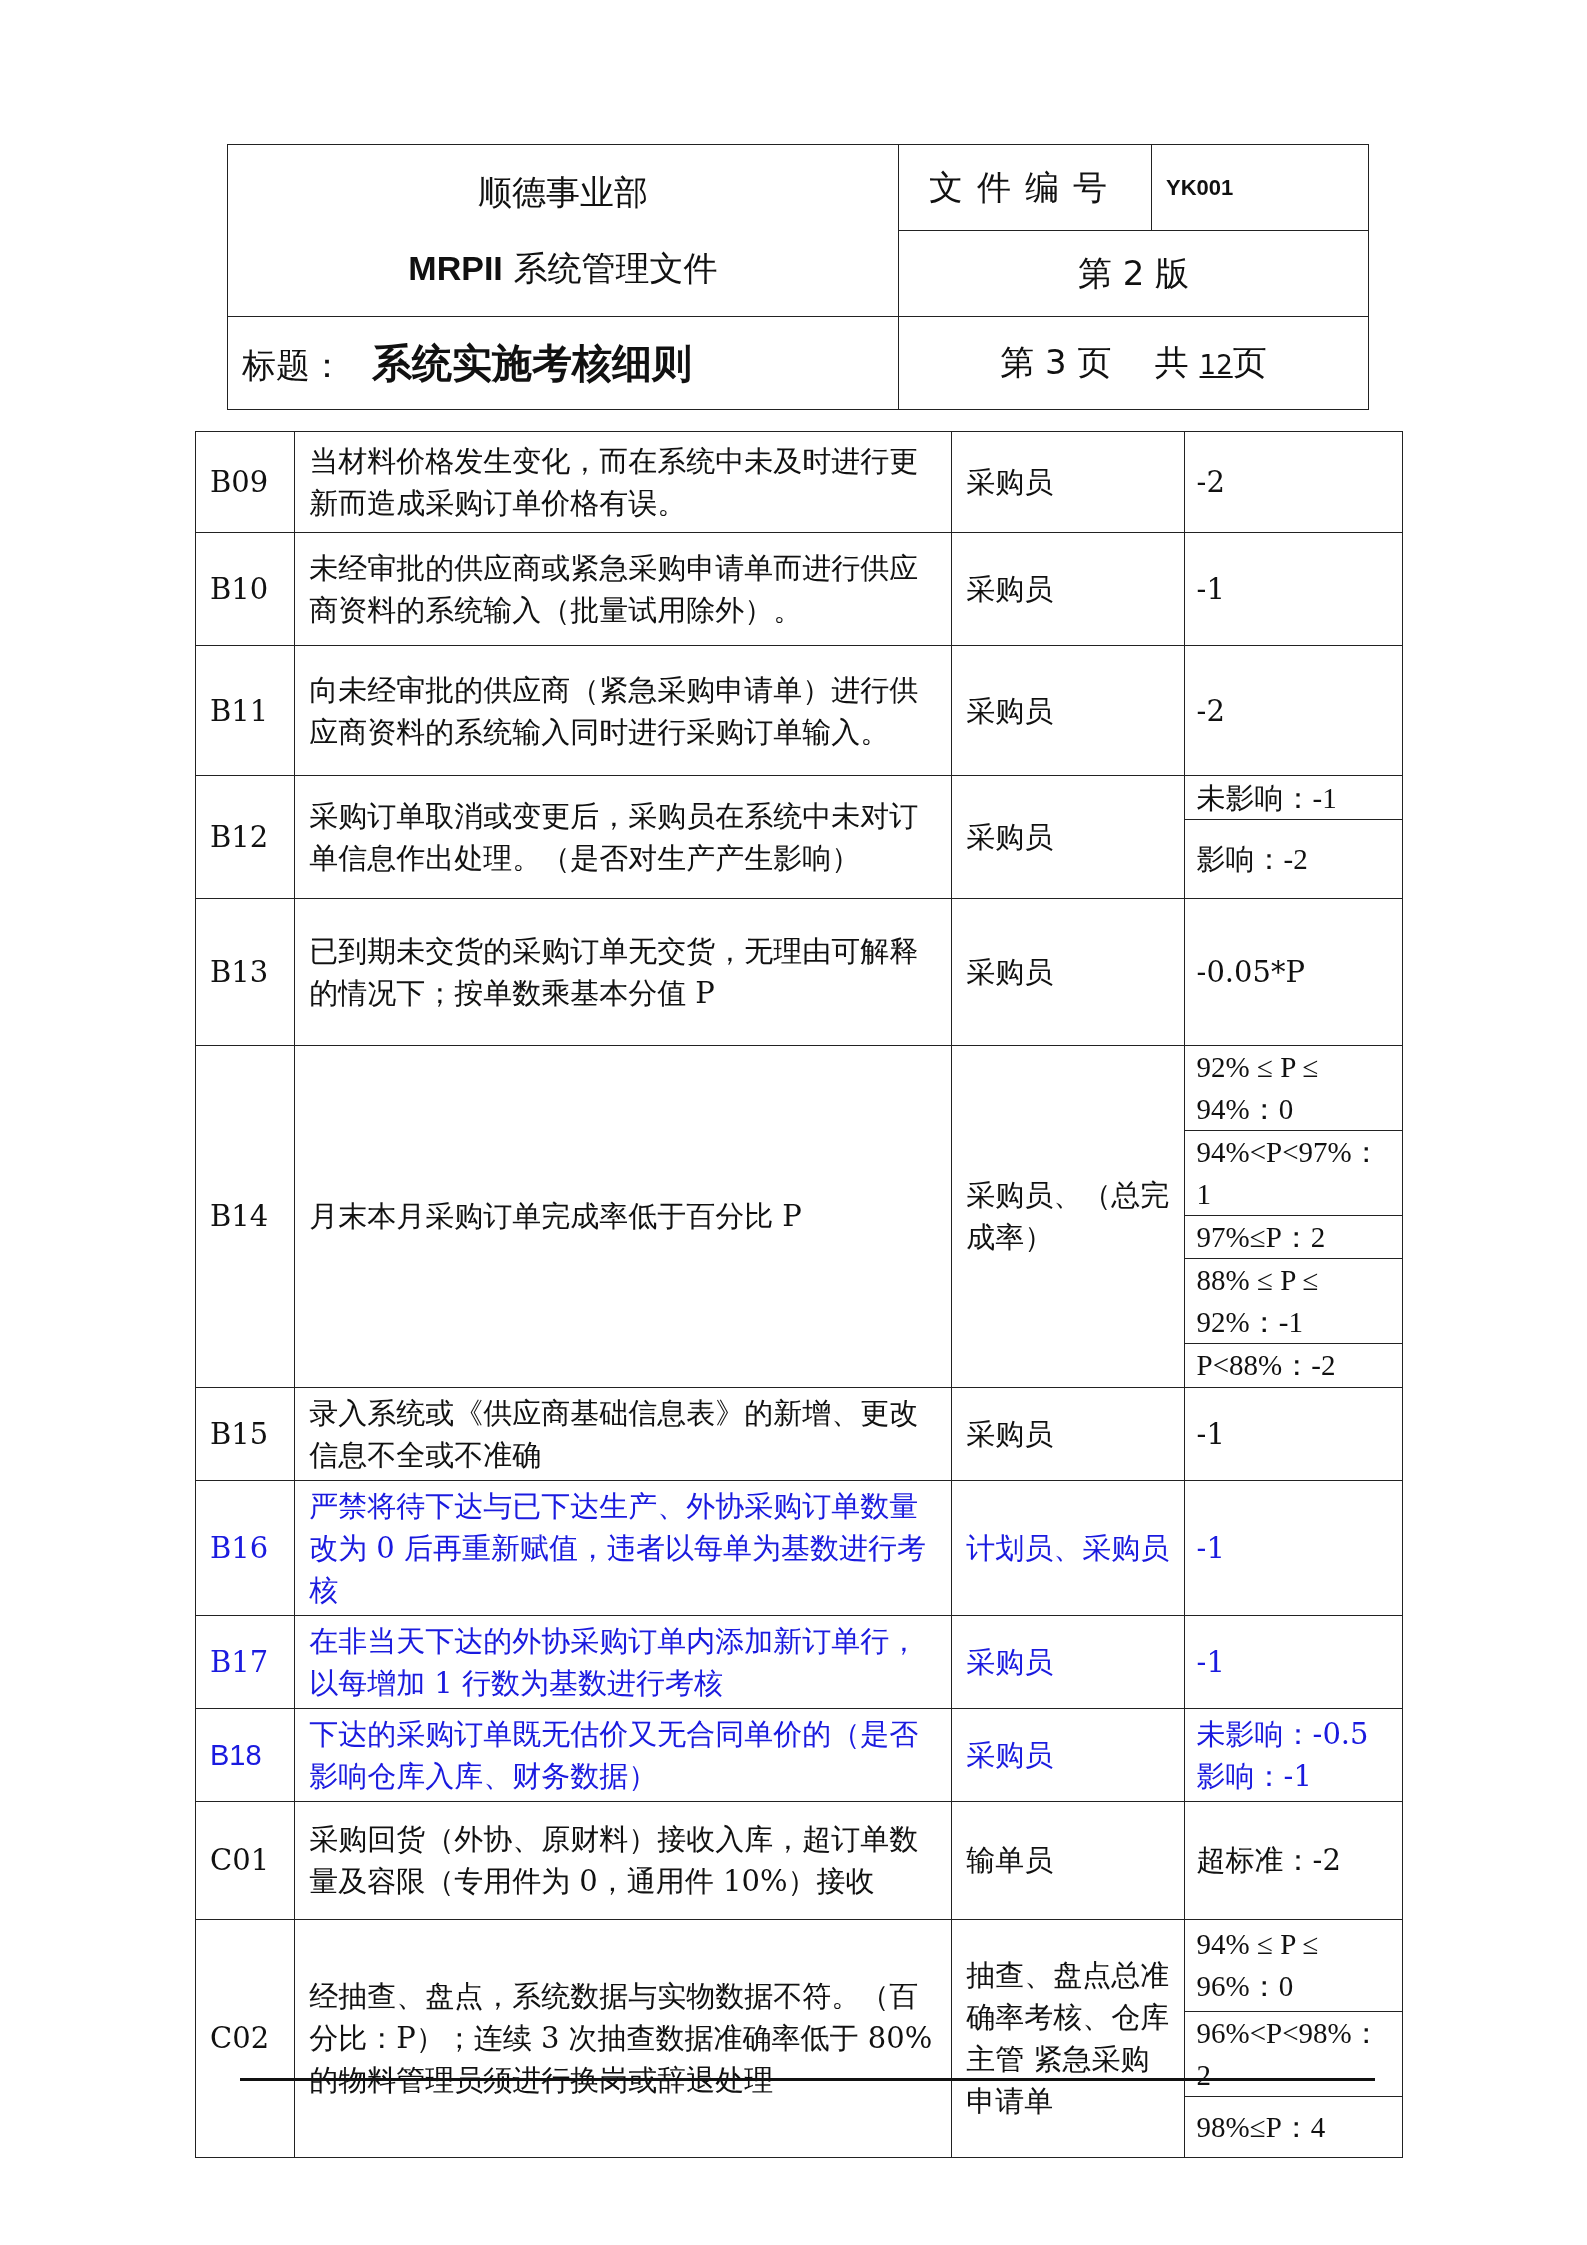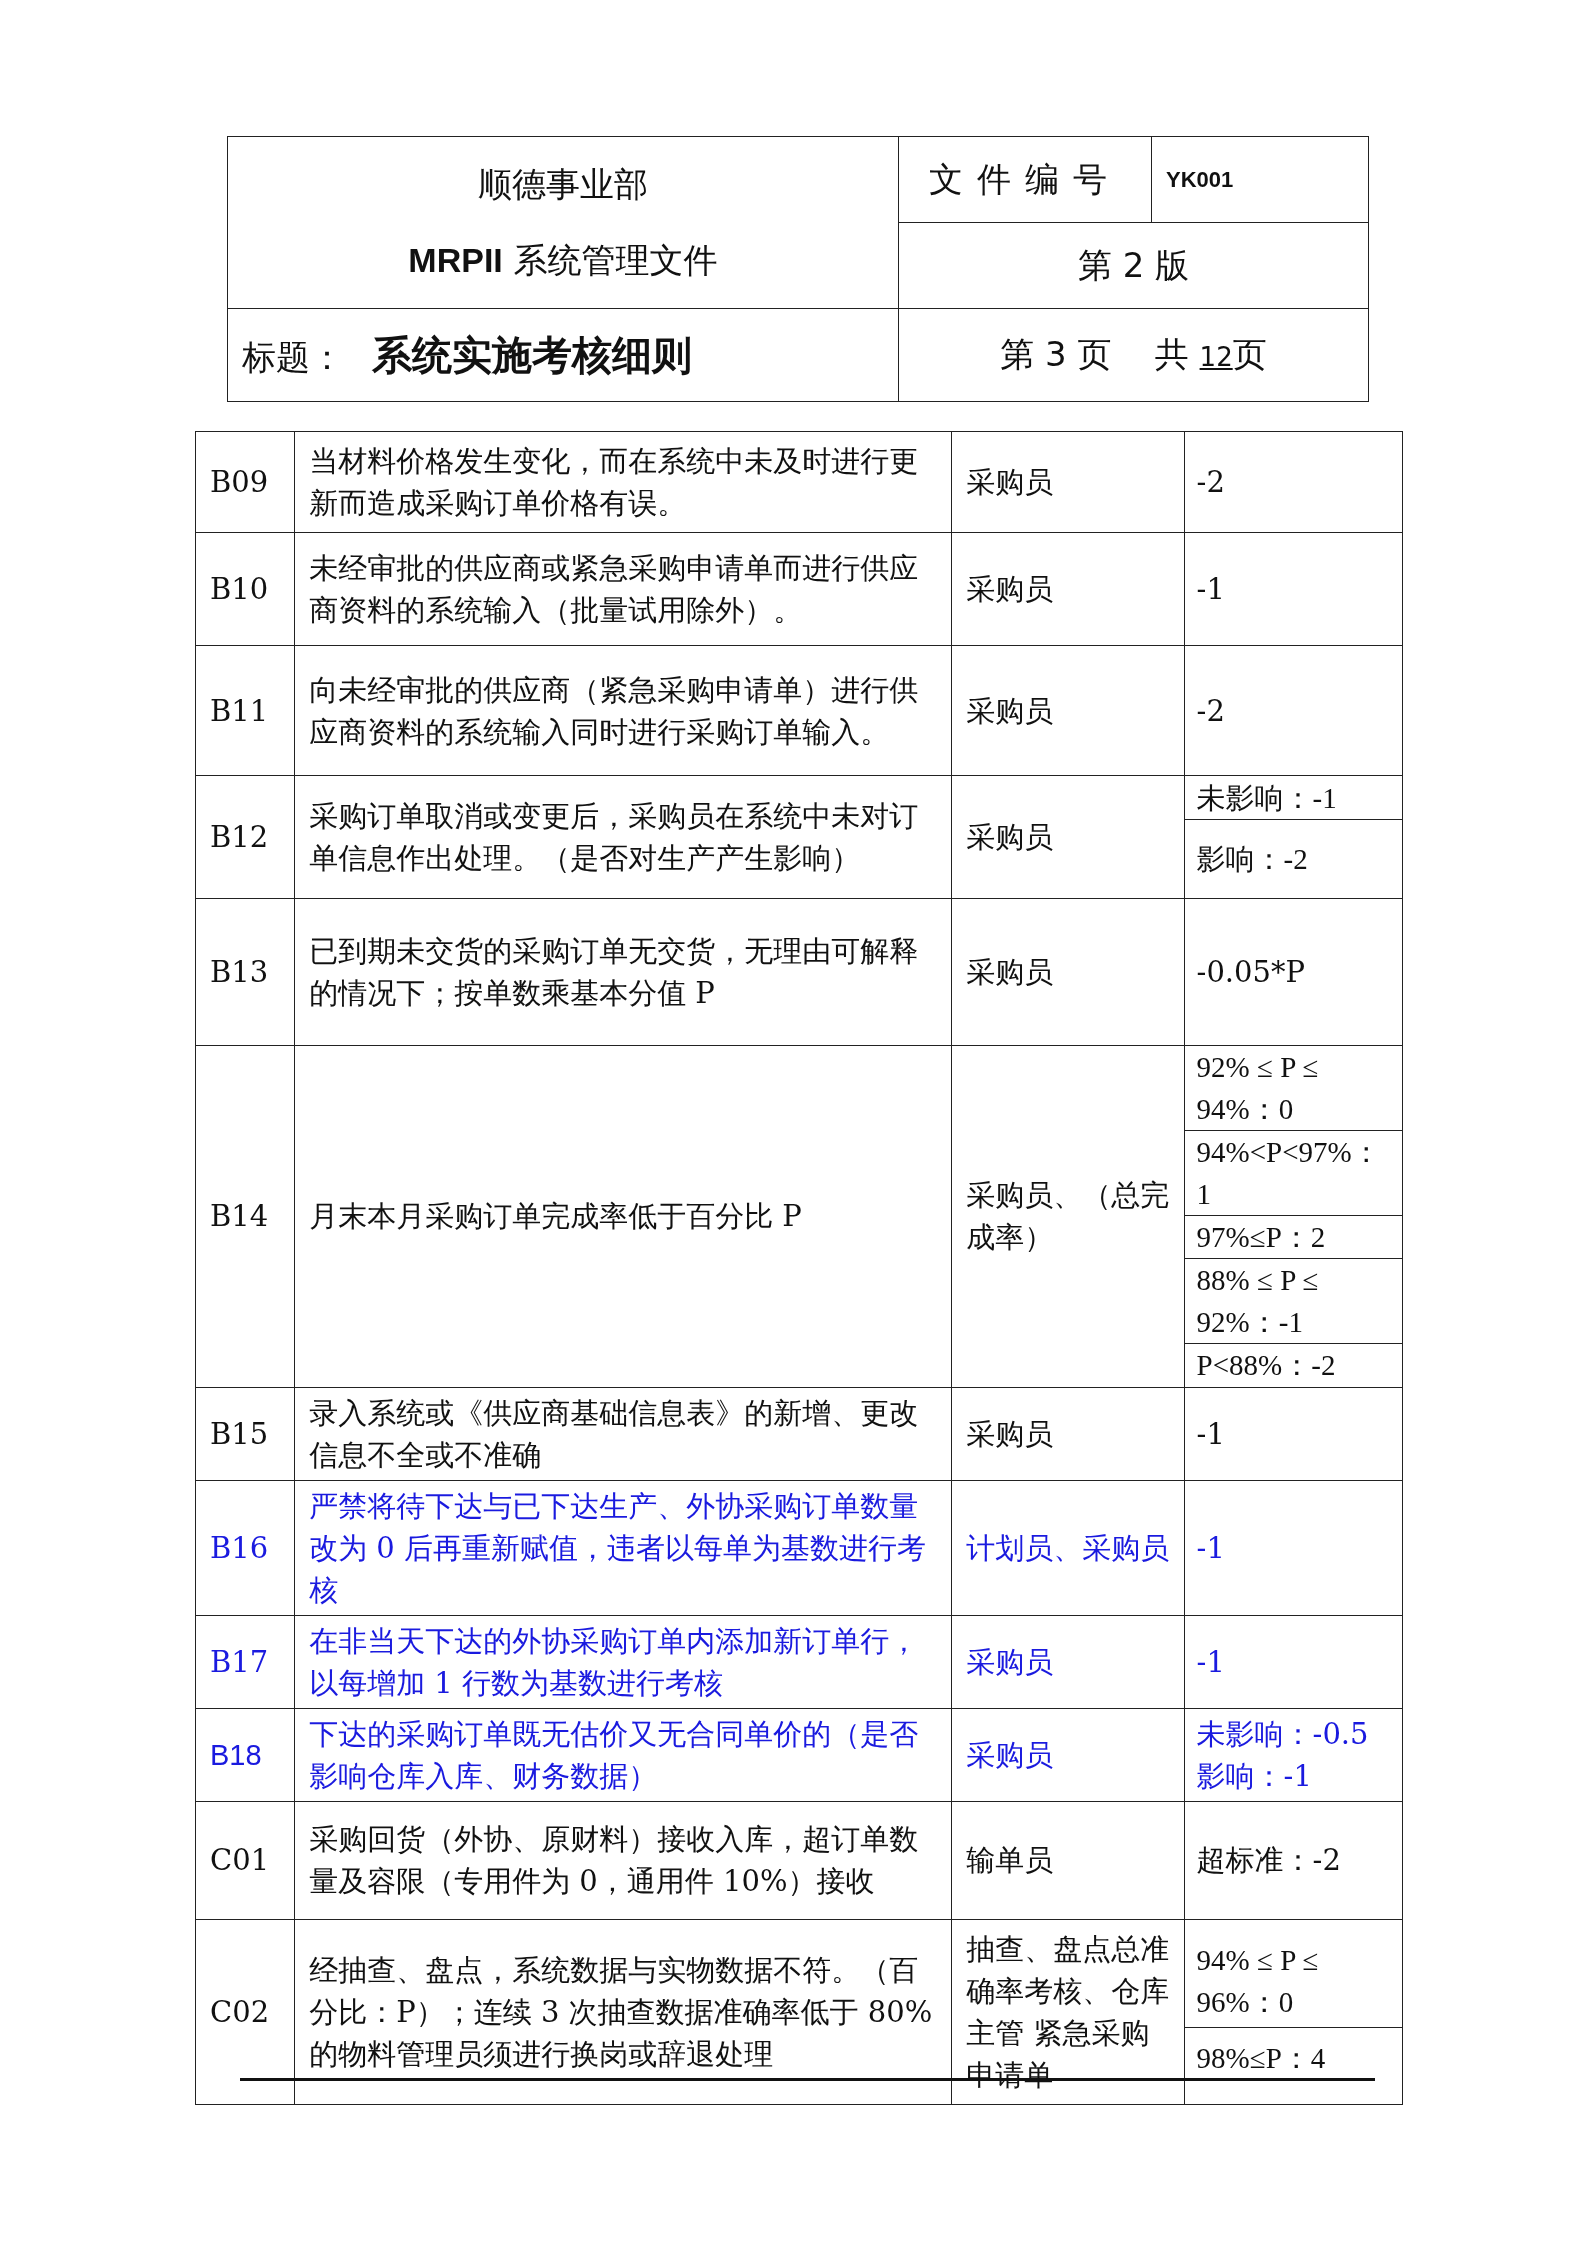--- a/index.html
+++ b/index.html
@@ -1,17 +1,17 @@
 <!DOCTYPE html>
 <html><head>
 <meta charset="utf-8">
 <style>
   html, body { margin:0; padding:0; background:#fff; }
   body { width:1587px; height:2245px; position:relative; font-family:"DejaVu Serif","Liberation Serif",serif; color:#111; }
-  .hdr { position:absolute; left:227px; top:136px; width:1142px; height:265px; border-collapse:collapse; }
+  .hdr { position:absolute; left:227px; top:144px; width:1142px; height:265px; border-collapse:collapse; }
   .hdr td { border:1.5px solid #222; padding:0; text-align:center; vertical-align:middle; font-size:34px; font-family:"DejaVu Sans","Liberation Sans",sans-serif; }
   .hdr .dept { font-size:34px; }
   .hdr .sys b { font-family:"Liberation Sans",sans-serif; font-weight:bold; }
   .hdr .titlecell { text-align:left; padding-left:14px; }
   .hdr .titlecell .lbl { font-size:34px; }
   .hdr .titlecell .ttl { font-size:40px; font-weight:bold; margin-left:28px; }
   .hdr .code { font-family:"Liberation Sans",sans-serif; font-weight:bold; font-size:22px; text-align:left; padding-left:14px; }
   .hdr .spaced { letter-spacing:14px; }
   .hdr u { text-decoration:underline; font-size:26px; }
   .main { position:absolute; left:195px; top:431px; width:1208px; border-collapse:collapse; table-layout:fixed; }
@@ -160,20 +160,23 @@
   <tr style="height:185px">
     <td class="code">C02</td>
     <td class="desc">经抽查、盘点，系统数据与实物数据不符。（百分比：P）；连续 3 次抽查数据准确率低于 80% 的物料管理员须进行换岗或辞退处理</td>
     <td class="role">抽查、盘点总准确率考核、仓库主管 紧急采购申请单</td>
     <td class="score nested">
       <table class="sub">
         <tbody>
               <tr style="height:92px">
                 <td>94% ≤ P ≤ 96%：0</td>
               </tr>
+        <tr style="height:46px">
+                <td>96%&lt;P&lt;98%：2</td>
+              </tr>
         <tr style="height:60px">
                 <td>98%≤P：4</td>
               </tr>
       </tbody>
           </table>
     </td>
   </tr>
 </tbody>
   </table>
 

